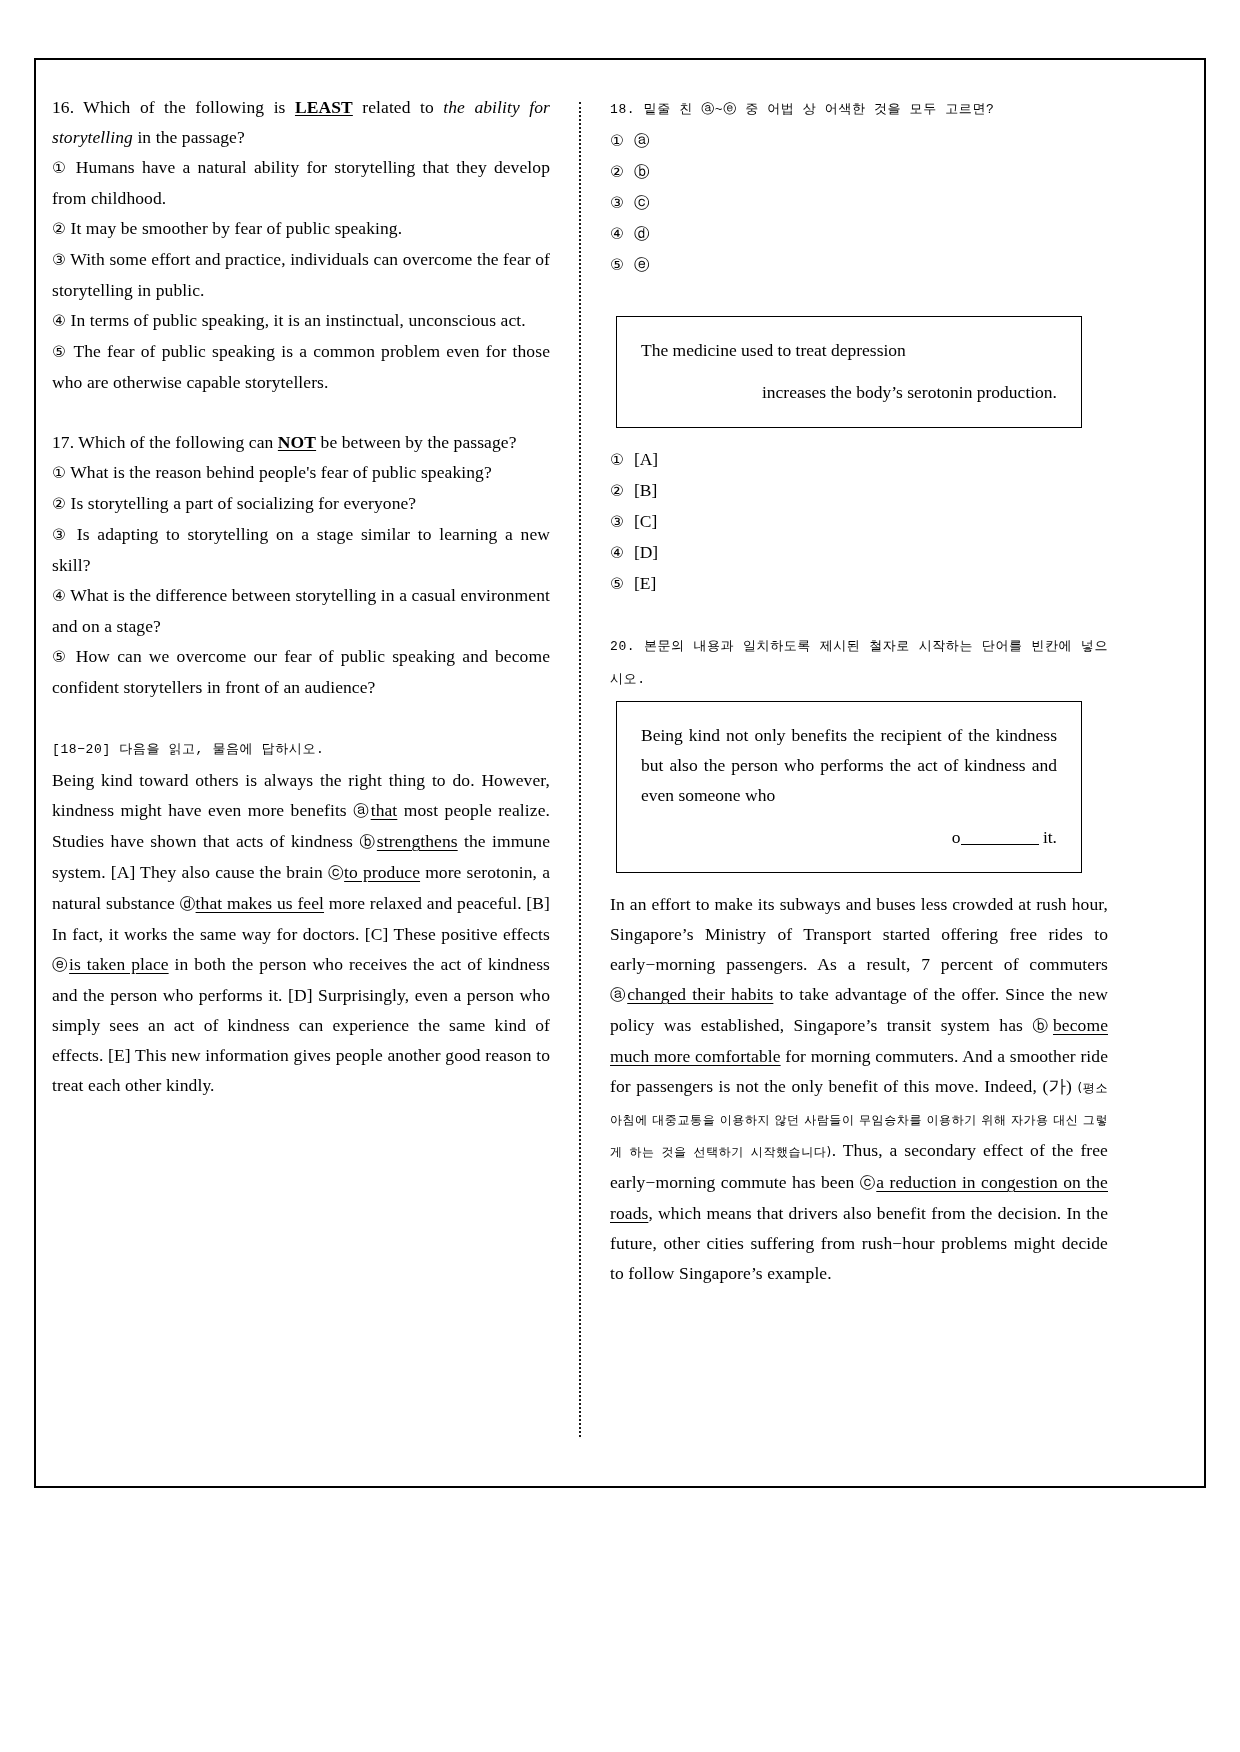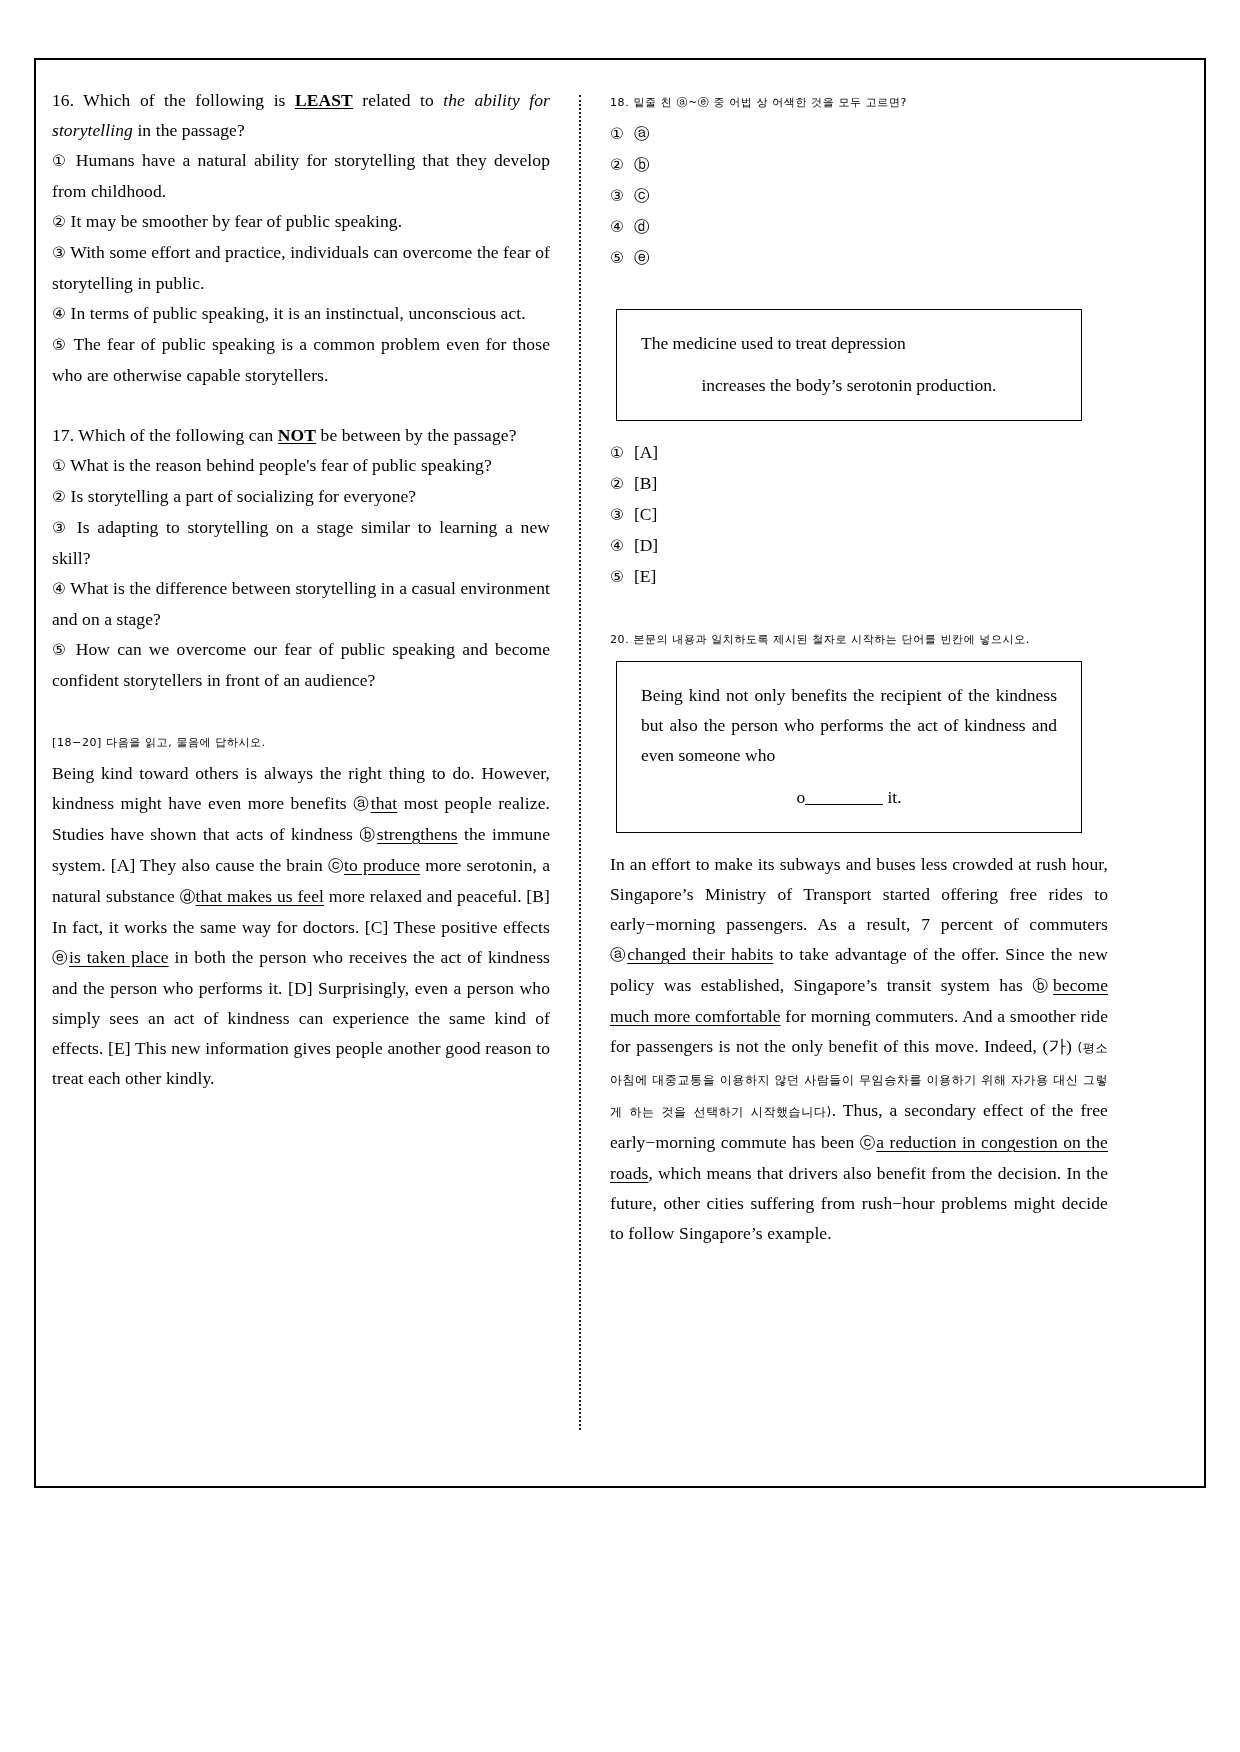--- a/index.html
+++ b/index.html
@@ -15,21 +15,21 @@
   }
   .frame{
     position:absolute;
     left:34px;top:58px;
     width:1172px;height:1430px;
     border:2px solid #000;
     box-sizing:border-box;
   }
   .columns{
     position:absolute;
-    left:52px;top:85px;
+    left:52px;top:92px;
     width:1136px;height:1378px;
     display:flex;
     gap:0;
   }
   .col{
     width:506px;
     box-sizing:border-box;
   }
   .col-left{padding-right:8px;}
   .gutter{
@@ -64,21 +64,21 @@
     font-family:"DejaVu Sans","Liberation Sans",sans-serif;
     font-size:12px;
     letter-spacing:0.6px;
   }
   .korline{
     margin:0;
     font-size:17.5px;
     line-height:30px;
     text-align:justify;
   }
-  .korline .kor{ font-size:11px; }
+  .korline .kor{ font-size:13px;font-family:Liberation Mono, monospace; }
 
   b.bu{
     font-weight:bold;
     text-decoration:underline;
     text-underline-offset:2px;
   }
   i.it{ font-style:italic; }
   u.ul{
     text-decoration:underline;
     text-underline-offset:2.5px;
@@ -93,21 +93,21 @@
     padding:6px 12px 8px 12px;
     margin:6px 0 0 6px;
     width:466px;
   }
   .qbox p{
     margin:12px;
     font-size:17.5px;
     line-height:30px;
     text-align:justify;
   }
-  .qbox p.lastline{ text-align:center; }
+  .qbox p.lastline{ text-align:right; }
   .blank{
     display:inline-block;
     border-bottom:1.4px solid #000;
     width:78px;
     height:17px;
     vertical-align:-2px;
   }
 
   .opt{
     margin:0;

